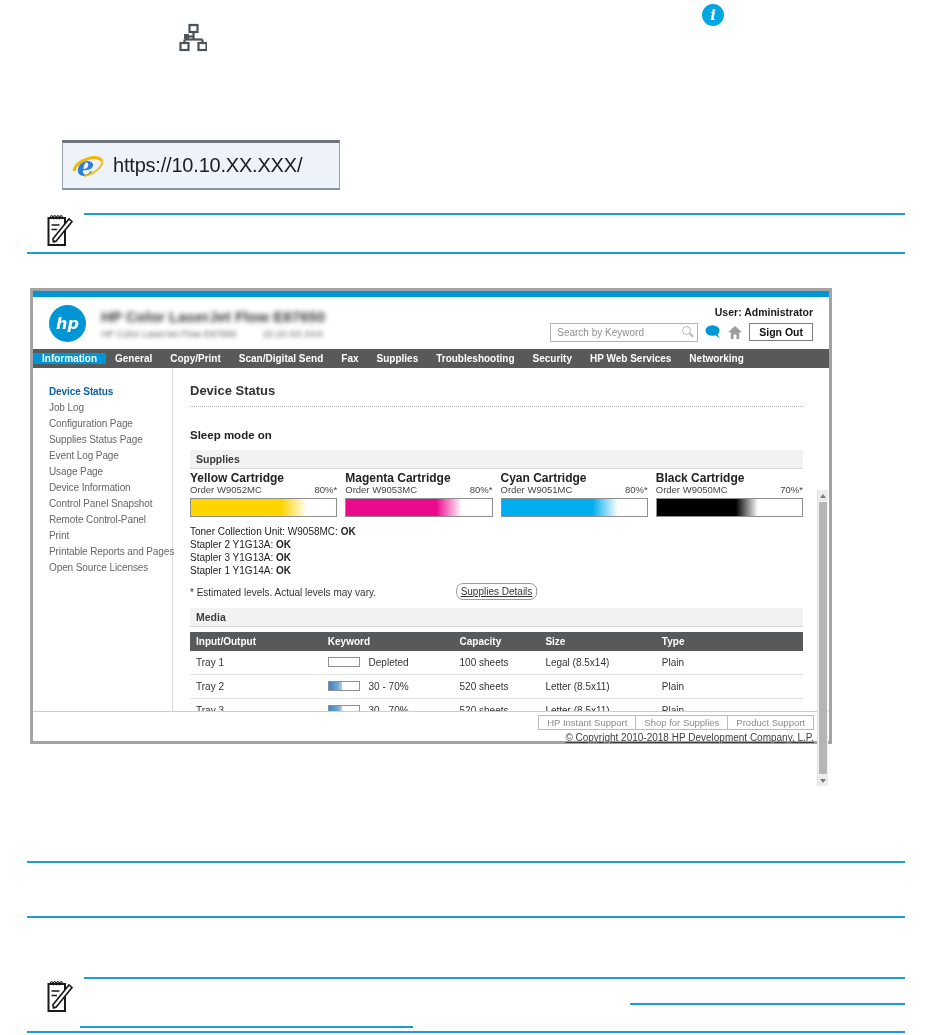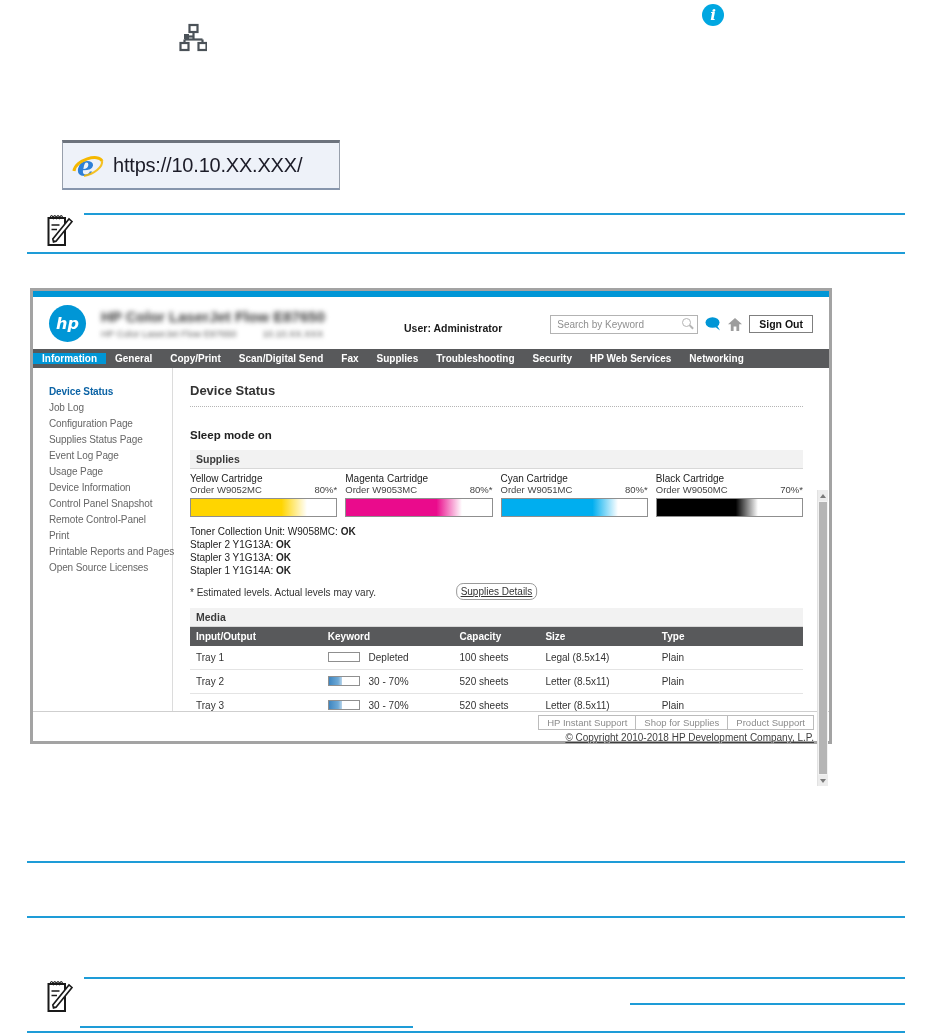--- a/index.html
+++ b/index.html
@@ -22,21 +22,21 @@
   
   .ews{left:30px;top:288px;width:796px;height:450px;border:3px solid #a3a3a3;background:#fff;}
   .ews-topbar{height:6px;background:#0096D6;}
   .ews-header{height:52px;display:flex;align-items:center;padding:0 16px;box-sizing:border-box;}
   .hp-logo{width:37px;height:37px;border-radius:50%;background:#0096D6;color:#fff;flex:none;
            display:flex;align-items:center;justify-content:center;
            font:bold italic 16px "DejaVu Sans",sans-serif;}
   .product{margin-left:15px;min-width:0;}
   .product-title{font-size:15px;font-weight:bold;color:#3a3a3a;filter:blur(2.6px);white-space:nowrap;}
   .product-sub{display:flex;gap:26px;margin-top:3px;font-size:9.5px;color:#5a5a5a;filter:blur(2.2px);white-space:nowrap;}
-  .hdr-right{margin-left:auto;display:flex;align-items:flex-end;gap:4px;padding-top:2px;}
+  .hdr-right{margin-left:auto;display:flex;flex-direction:column;align-items:flex-end;gap:4px;padding-top:2px;}
   .user-line{font-size:10.5px;font-weight:bold;color:#1a1a1a;}
   .hdr-controls{display:flex;align-items:center;gap:7px;padding-left:44px;}
   .search-wrap{position:relative;}
   .search-input{width:148px;height:19px;border:1px solid #b3b3b3;font-size:10px;color:#444;
                 padding:0 20px 0 6px;box-sizing:border-box;background:#fff;outline:none;
                 font-family:"Liberation Sans",sans-serif;}
   .search-input::placeholder{color:#8f8f8f;}
   .mag{position:absolute;right:7px;top:4px;width:7px;height:7px;border:1.5px solid #b5b5b5;border-radius:50%;}
   .mag::after{content:'';position:absolute;width:5px;height:1.5px;background:#b5b5b5;
               transform:rotate(45deg);right:-4px;bottom:-1px;}
@@ -55,33 +55,33 @@
   .main{flex:1;padding:16px 26px 0 17px;box-sizing:border-box;overflow:hidden;}
   .main-heading{font-size:13px;font-weight:bold;color:#333;line-height:13px;}
   .dotted{border-top:1px dotted #b5b5b5;margin-top:9px;}
   .sleep{font-size:11.5px;font-weight:bold;color:#222;margin-top:22px;line-height:12px;}
   .band{background:#F2F2F2;border-bottom:1px solid #D8D8D8;font-size:10.5px;font-weight:bold;
         color:#3c3c3c;padding:3px 6px;margin-top:9px;}
   .band.media-band{margin-top:8px;}
 
   .cartridges{display:flex;gap:8px;margin-top:4px;}
   .cart{width:148px;}
-  .cart-name{font-size:10px;font-weight:normal;color:#222;line-height:11px;white-space:nowrap;}
+  .cart-name{font-size:12px;font-weight:bold;color:#222;line-height:11px;white-space:nowrap;}
   .cart-order{display:flex;justify-content:space-between;font-size:9.5px;color:#444;line-height:10px;margin-top:1px;}
   .cart-bar{height:17px;border:1px solid #8f8f8f;margin-top:3px;background:#fff;position:relative;overflow:hidden;}
   .cart-fill{position:absolute;left:0;top:0;bottom:0;}
 
   .unit-lines{margin-top:8px;font-size:10px;color:#222;line-height:13px;}
   .sup-foot{position:relative;margin-top:5px;height:18px;}
   .footnote{font-size:10px;color:#333;}
   .details-btn{position:absolute;left:50%;transform:translateX(-50%);top:1px;border:1px solid #999;
                border-radius:7px;background:#fff;font-size:10px;color:#333;padding:2px 4px;
                font-family:"Liberation Sans",sans-serif;text-decoration:underline;}
 
-  table.media{width:100%;border-collapse:collapse;}
+  table.media{width:100%;border-collapse:collapse;margin-top:5px;}
   table.media th{background:#58595B;color:#fff;text-align:left;font-size:10px;font-weight:bold;padding:4px 6px;}
   table.media td{font-size:10px;color:#333;padding:6px 6px;border-bottom:1px solid #E4E4E4;}
   .tray-bar{display:inline-block;width:30px;height:8px;border:1px solid #8f8f8f;vertical-align:-1px;
             margin-right:6px;background:#fff;overflow:hidden;}
   .tray-fill{display:block;height:100%;background:linear-gradient(90deg,#3f86c0 0%,#6ea9d6 70%,#b7d4ea 100%);}
 
   .scrollbar{position:absolute;top:122px;right:1px;width:11px;height:296px;background:#f2f2f2;
              border-left:1px solid #e2e2e2;box-sizing:border-box;}
   .sb-btn{position:absolute;left:0;right:0;height:11px;background:#ececec;display:flex;
           align-items:center;justify-content:center;}

